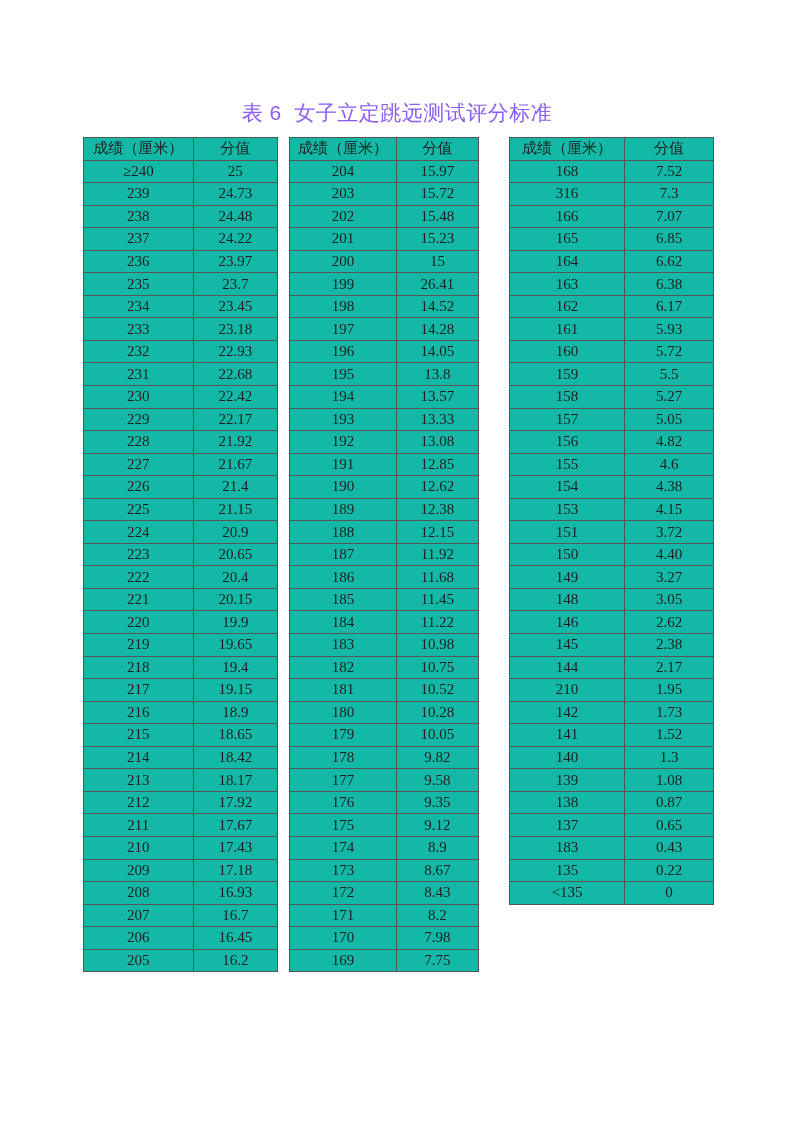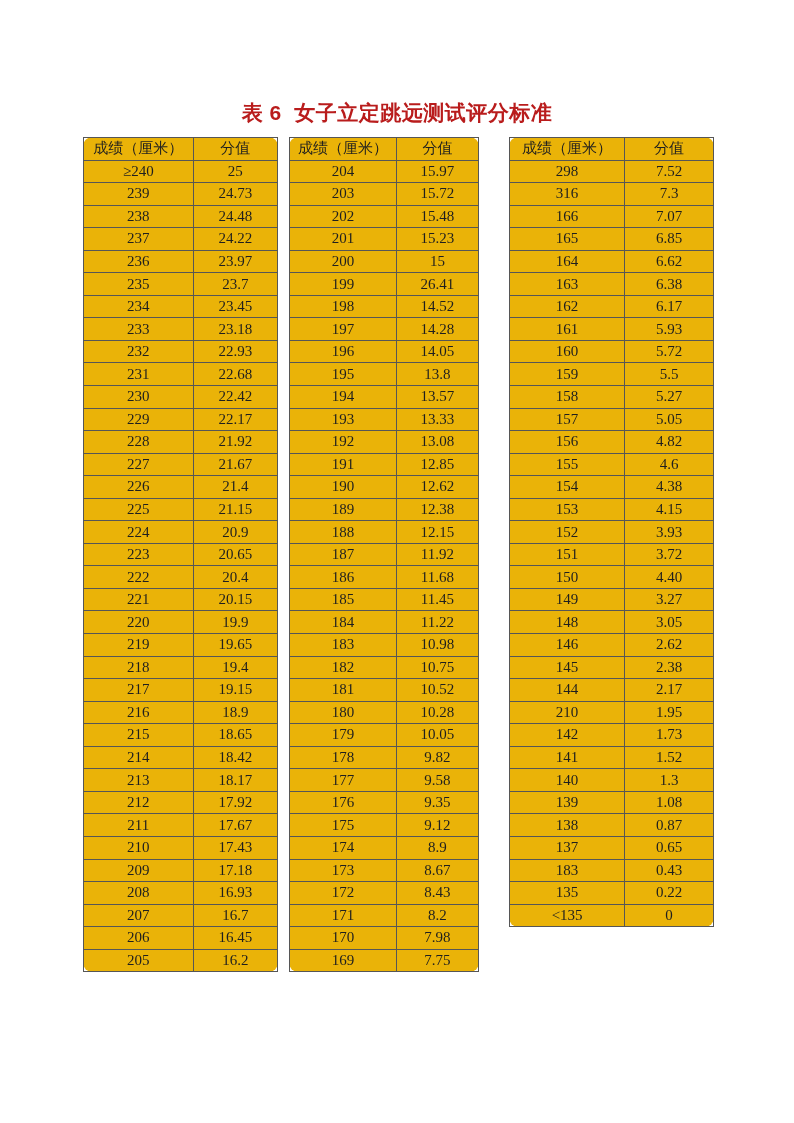--- a/index.html
+++ b/index.html
@@ -18,38 +18,37 @@
     background: #ffffff;
   }
   .doc-title {
     position: absolute;
     top: 99px;
     left: 0;
     width: 100%;
     margin: 0;
     text-align: center;
     font-family: "Liberation Sans", "DejaVu Sans", sans-serif;
-    font-weight: 700;
+    font-weight: 400;
     font-size: 21px;
     letter-spacing: 0.5px;
-    color: #b91c1c;
+    color: #8b5cf6;
     white-space: pre;
   }
   .tables-row {
     position: absolute;
     left: 83px;
     top: 137px;
     display: flex;
     align-items: flex-start;
   }
   table.score-table {
     border-collapse: collapse;
     table-layout: fixed;
-    background: #eab308;
-    border-radius: 9px;
+    background: #14b8a6;
   }
   table.score-table.w1 { width: 195px; }
   table.score-table.w2 { width: 190px; margin-left: 11px; }
   table.score-table.w3 { width: 205px; margin-left: 30px; }
   .score-table th, .score-table td {
     border: 1px solid #565656;
     height: 21.55px;
     padding: 0;
     text-align: center;
     vertical-align: middle;
@@ -377,21 +376,21 @@
       </table>
     <table class="score-table w3">
         <thead>
           <tr>
             <th>成绩（厘米）</th>
             <th>分值</th>
           </tr>
         </thead>
         <tbody>
           <tr>
-            <td>298</td>
+            <td>168</td>
             <td>7.52</td>
           </tr>
           <tr>
             <td>316</td>
             <td>7.3</td>
           </tr>
           <tr>
             <td>166</td>
             <td>7.07</td>
           </tr>
@@ -439,24 +438,20 @@
             <td>155</td>
             <td>4.6</td>
           </tr>
           <tr>
             <td>154</td>
             <td>4.38</td>
           </tr>
           <tr>
             <td>153</td>
             <td>4.15</td>
-          </tr>
-          <tr>
-            <td>152</td>
-            <td>3.93</td>
           </tr>
           <tr>
             <td>151</td>
             <td>3.72</td>
           </tr>
           <tr>
             <td>150</td>
             <td>4.40</td>
           </tr>
           <tr>

